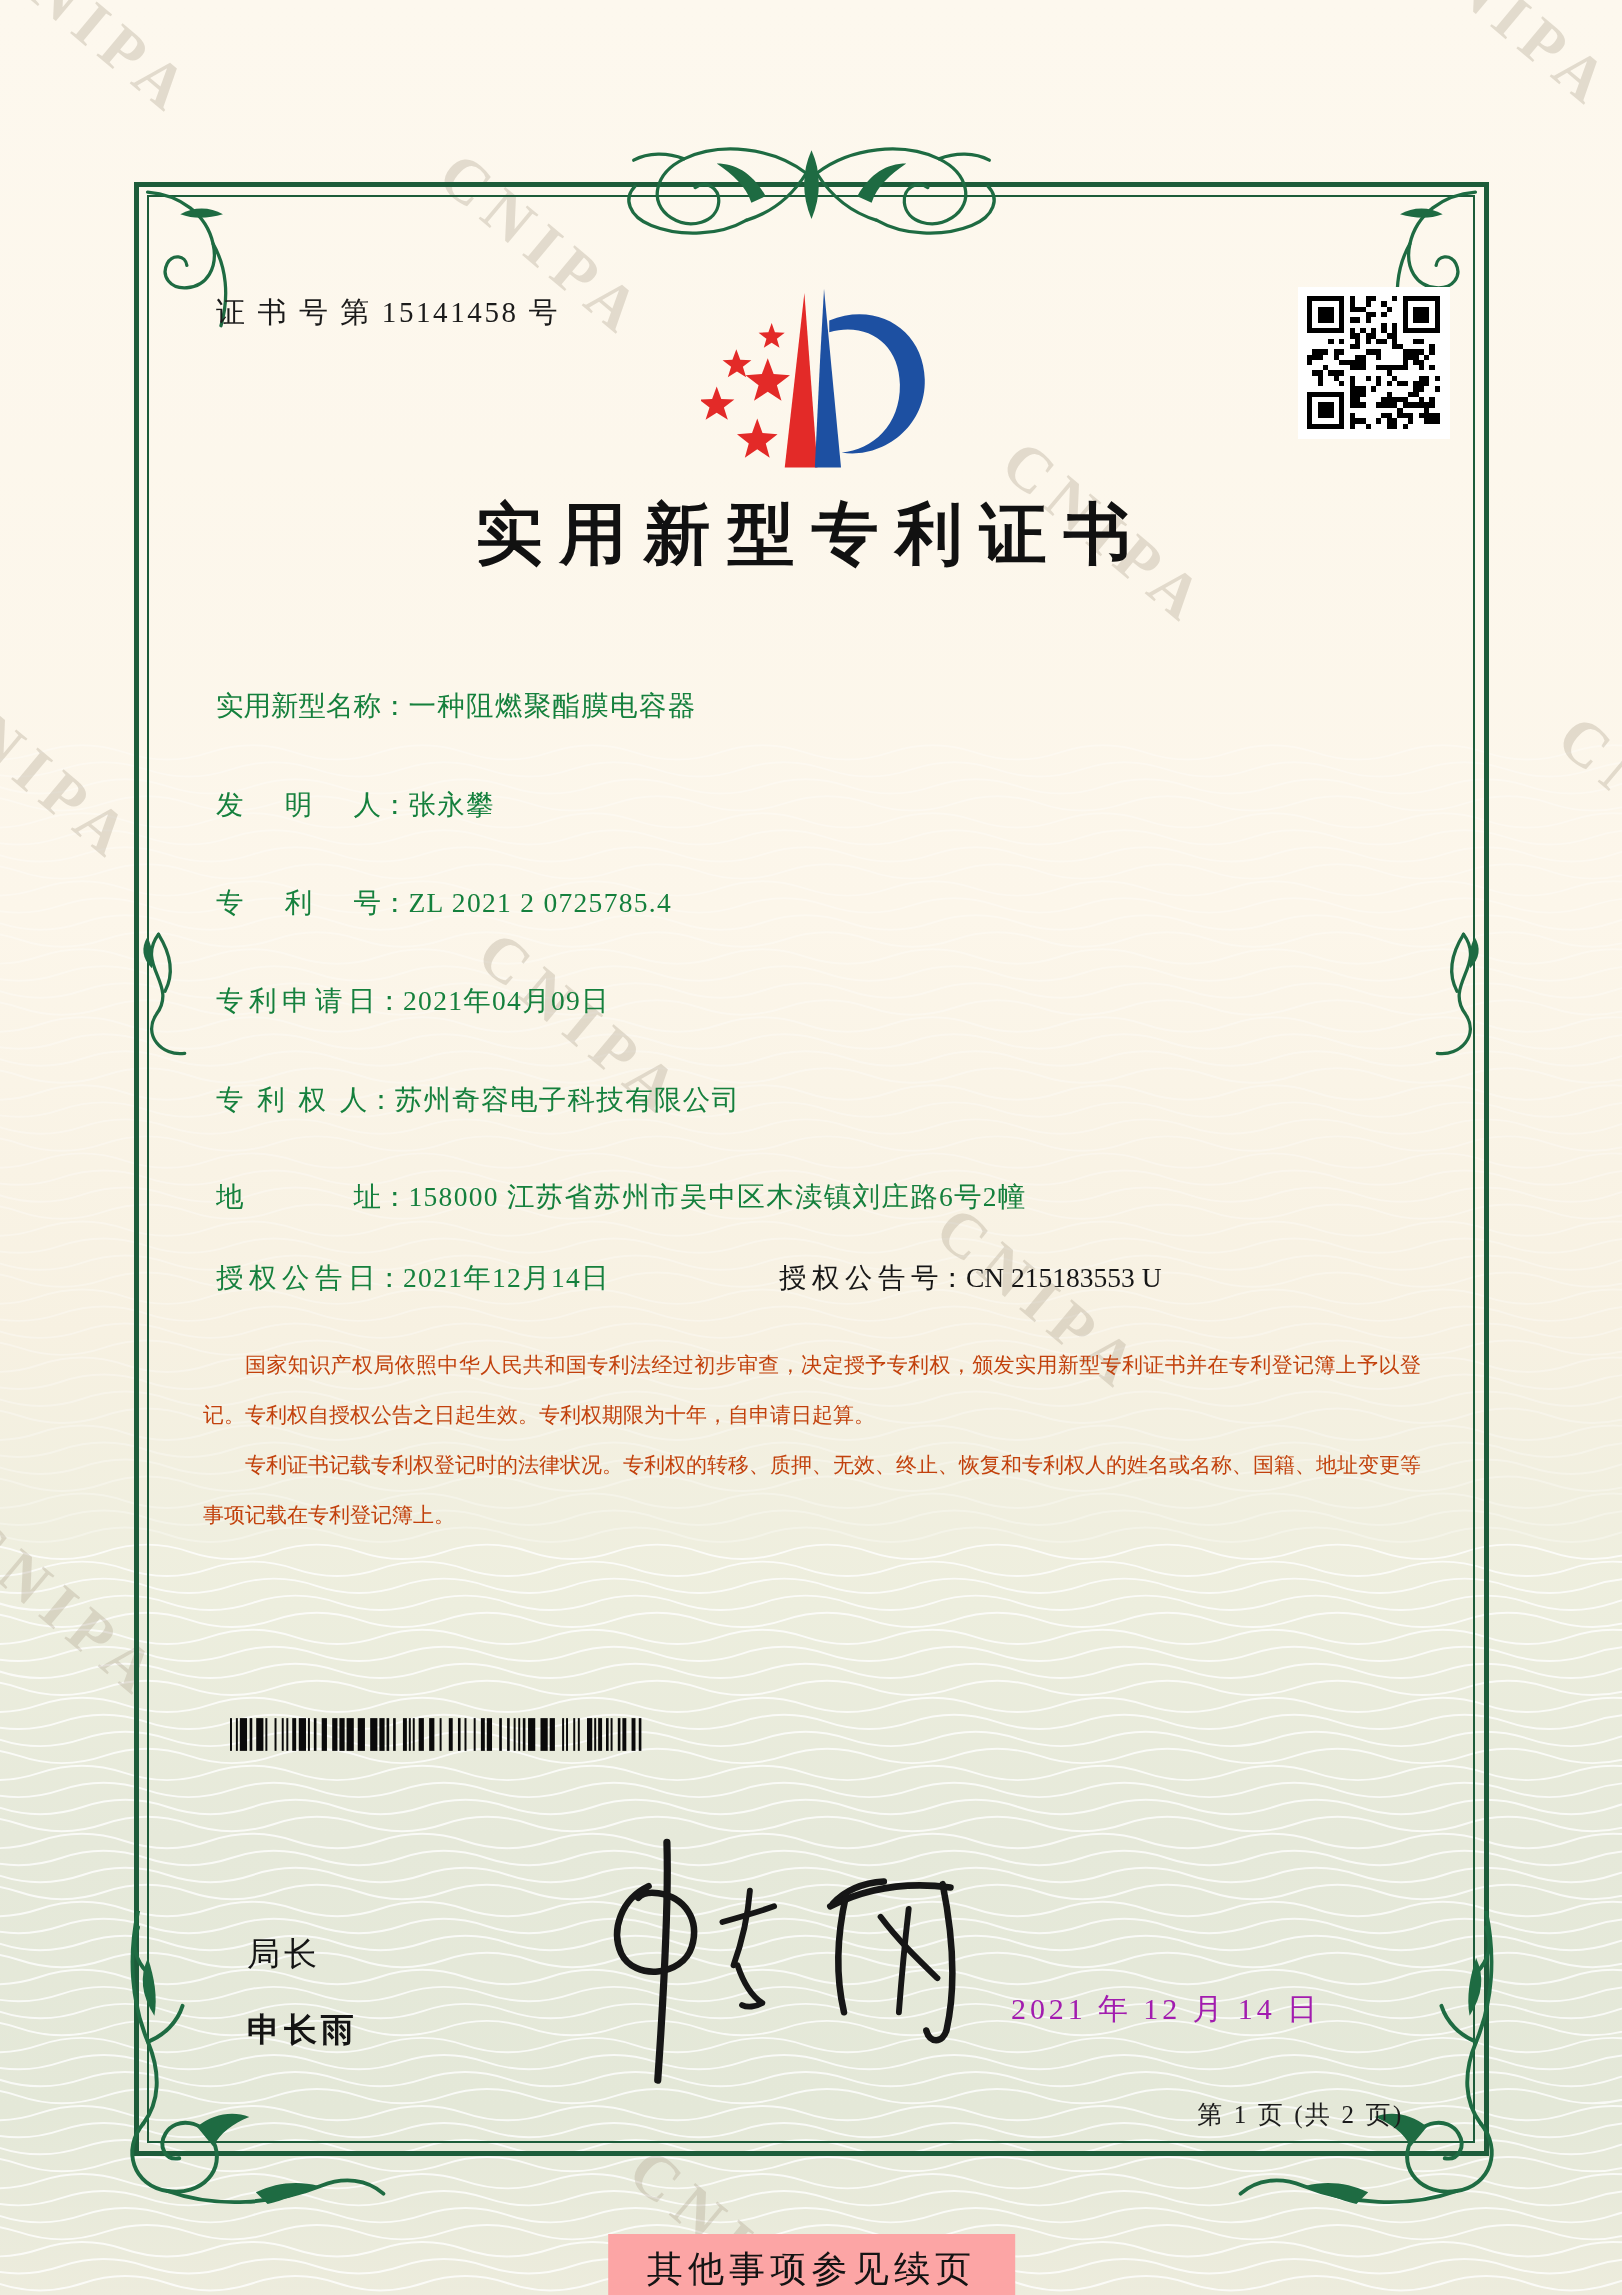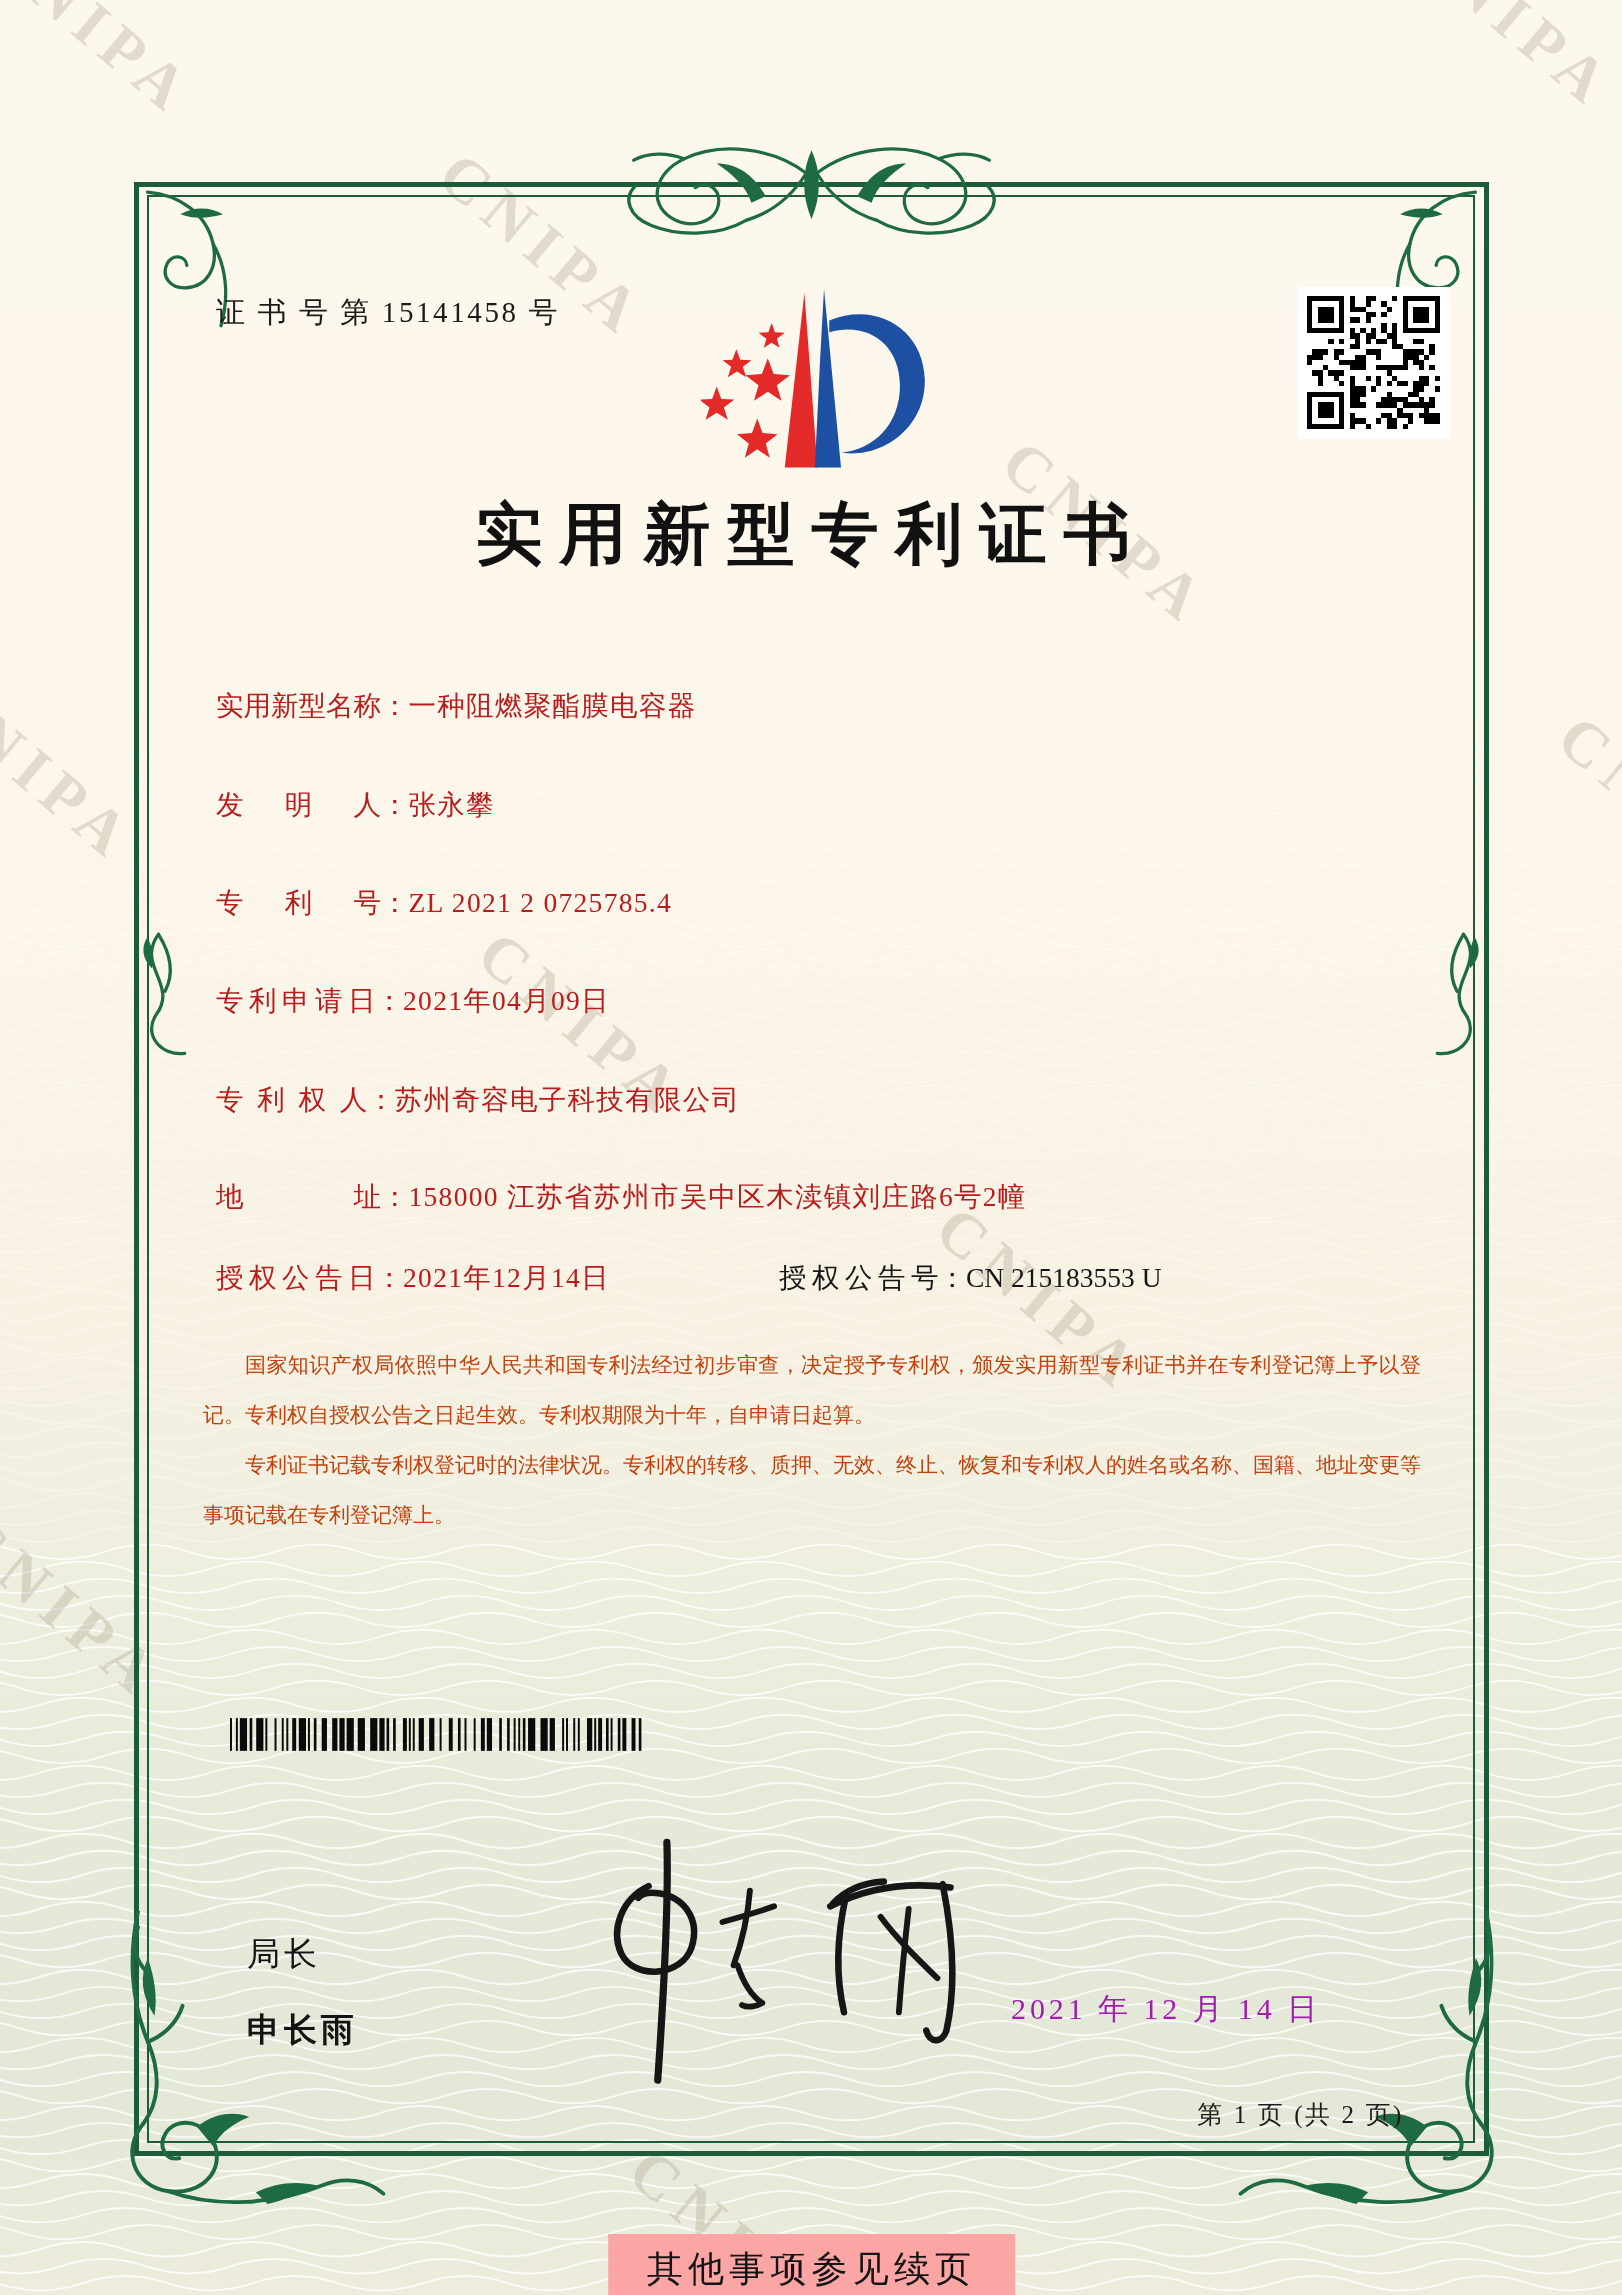--- a/index.html
+++ b/index.html
@@ -11,21 +11,21 @@
   .wm{position:absolute;font-family:"Liberation Serif",serif;font-size:63px;font-weight:bold;
       letter-spacing:10.5px;color:rgba(172,158,138,0.32);transform:rotate(40deg);white-space:nowrap;}
   .frame-outer{position:absolute;left:134px;top:182px;width:1355px;height:1974px;
       border:5.2px solid #1d5c3a;box-sizing:border-box;}
   .frame-inner{position:absolute;left:147px;top:195px;width:1328px;height:1948px;
       border:2px solid #1d5c3a;box-sizing:border-box;}
   .abs{position:absolute;}
   .cert-no{left:216px;top:293px;font-size:29px;letter-spacing:2.6px;color:#1b1b1b;}
   .title{left:0;top:489px;width:1623px;text-align:center;font-size:67px;font-weight:bold;
       letter-spacing:17px;color:#111;}
-  .field{left:216px;font-size:27.5px;color:#b91c1c;white-space:nowrap;text-align:center;}
+  .field{left:216px;font-size:27.5px;color:#15803d;white-space:nowrap;text-align:center;}
   .field .val{letter-spacing:1.3px;}
   .grant-no{left:779px;top:1260px;font-size:27.5px;color:#161616;white-space:nowrap;}
   .paras{left:203px;top:1340px;width:1218px;font-size:21px;line-height:50px;color:#c2410c;
       text-align:justify;}
   .paras p{margin:0;text-indent:2em;}
   .director-label{left:247px;top:1932px;font-size:33px;font-weight:normal;
       font-family:"Liberation Sans","DejaVu Sans",sans-serif;color:#141414;letter-spacing:3.9px;}
   .director-name{left:247px;top:2008px;font-size:33px;font-weight:bold;
       font-family:Liberation Sans, sans-serif;color:#141414;letter-spacing:3.9px;}
   .issue-date{left:1011px;top:1989px;font-size:30px;letter-spacing:3.9px;color:#a21caf;}

